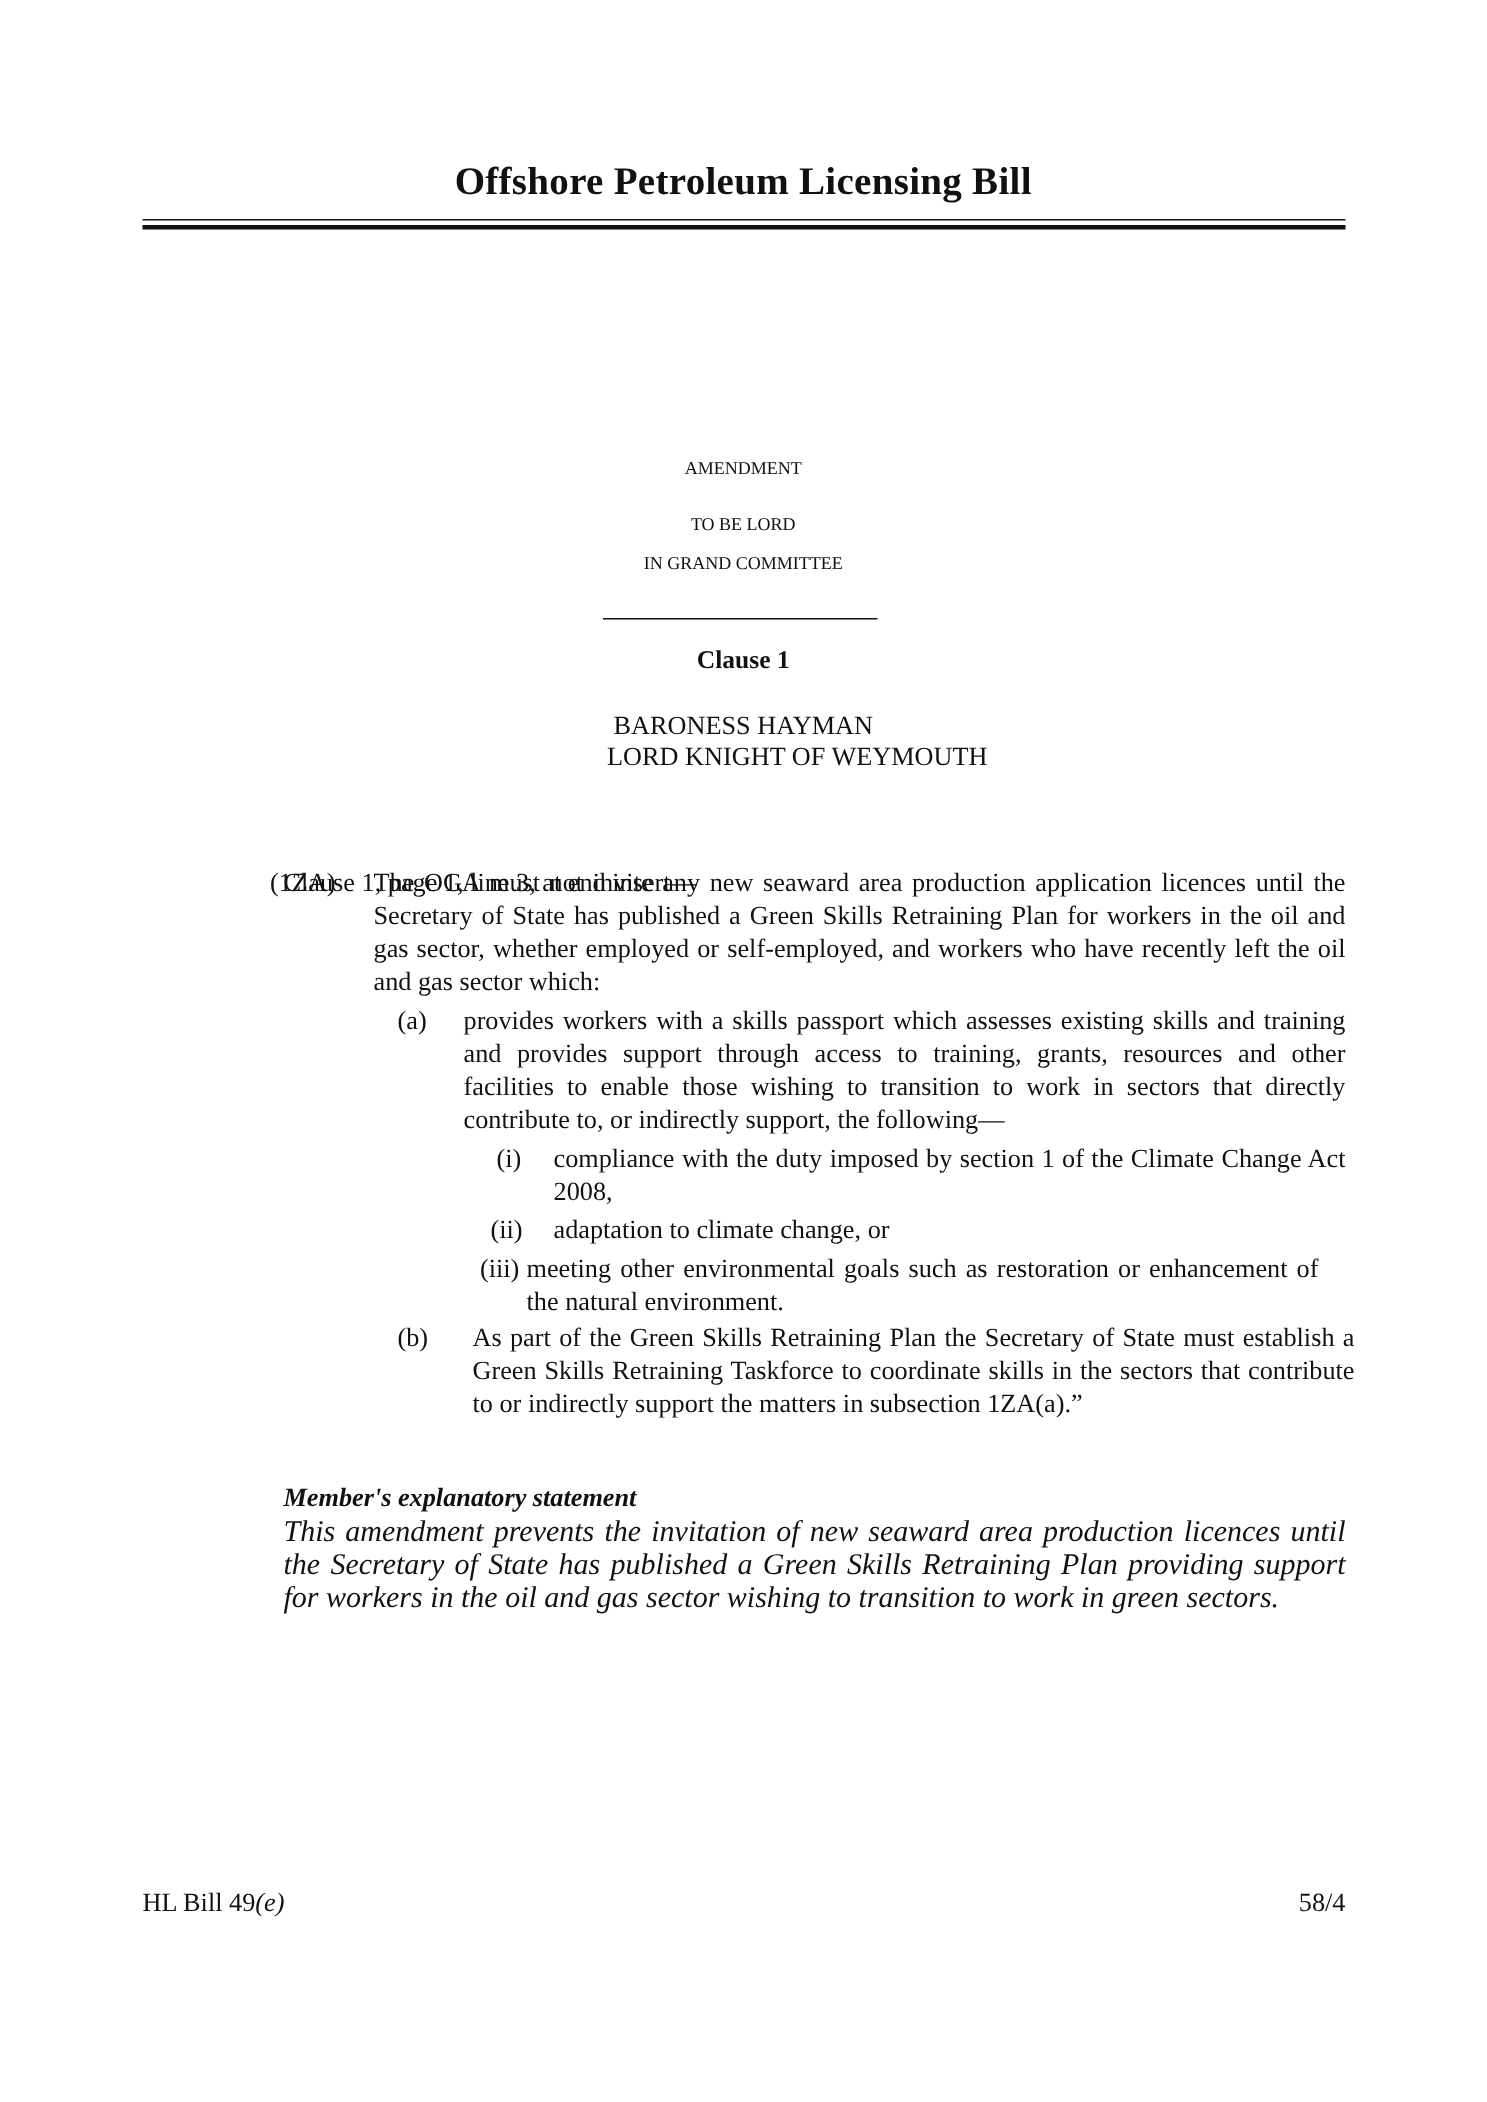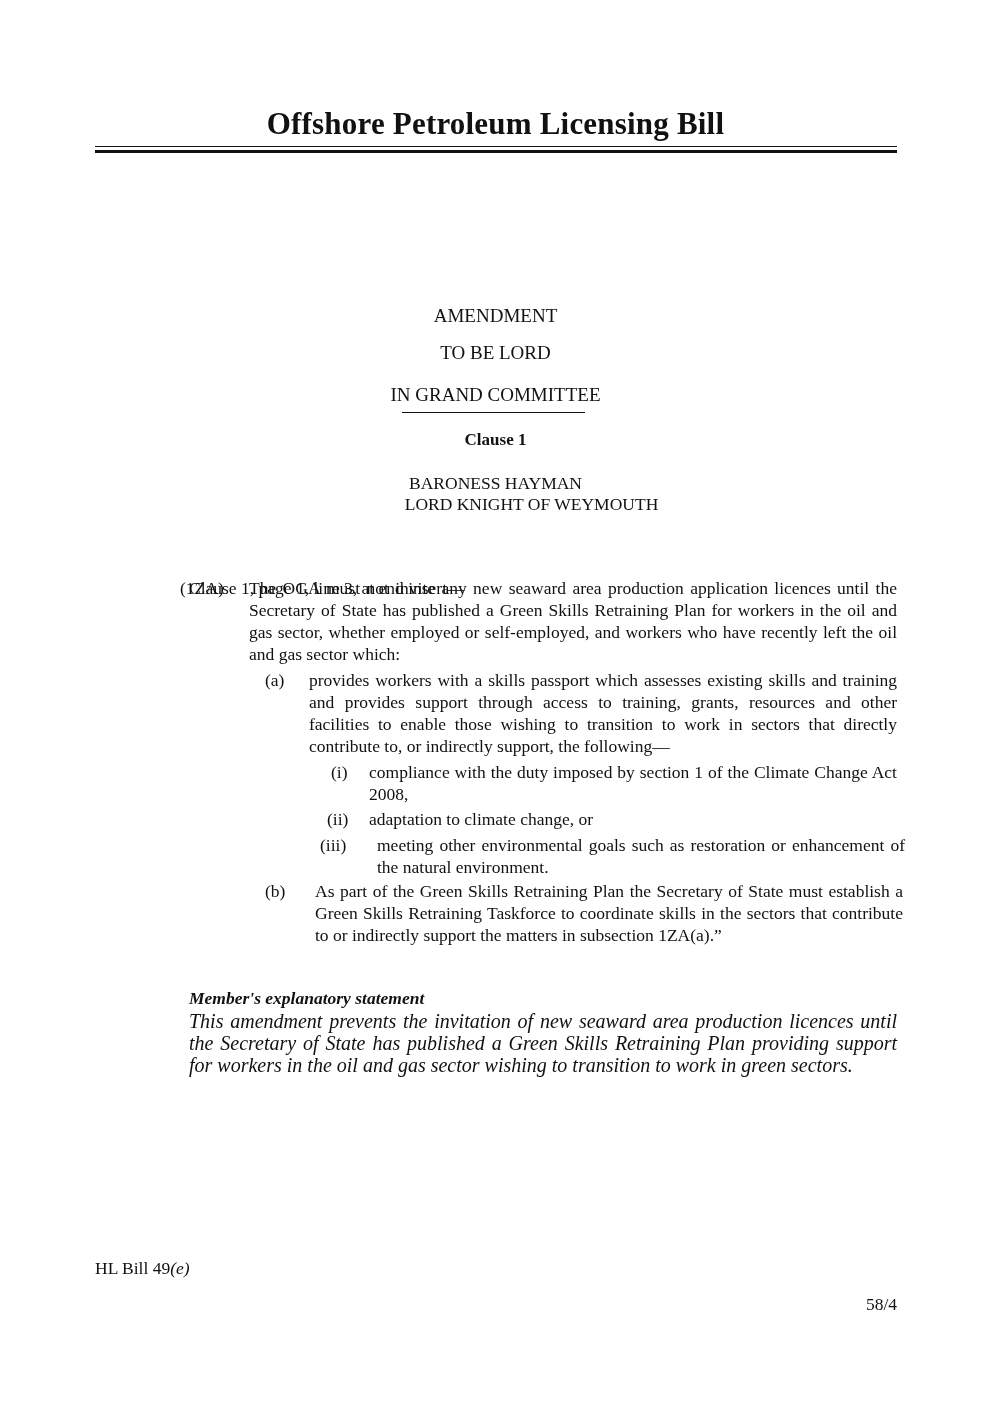--- a/index.html
+++ b/index.html
@@ -3,30 +3,30 @@
   <meta charset="utf-8">
   <style>
     html, body { margin: 0; padding: 0; background: #ffffff; }
     body {
       width: 991px; height: 1401px; position: relative; overflow: hidden;
       font-family: "Liberation Serif", "DejaVu Serif", serif;
       color: #111111;
     }
     .title {
       position: absolute; left: 0; width: 991px; top: 106px;
-      text-align: center; font-size: 31px; font-weight: bold; letter-spacing: 0.2px;
+      text-align: center; font-size: 26px; font-weight: bold; letter-spacing: 0.2px;
     }
     .rule-thin { position: absolute; left: 95px; width: 802px; top: 146px; height: 0; border-top: 1.5px solid #111; }
     .rule-thick { position: absolute; left: 95px; width: 802px; top: 150px; height: 0; border-top: 3px solid #111; }
     .center-line {
-      position: absolute; left: 0; width: 991px; text-align: center; font-size: 19px;
+      position: absolute; left: 0; width: 991px; text-align: center; font-size: 12px;
     }
     .h-amend { top: 305px; }
     .h-moved { top: 342px; }
-    .h-committee { top: 384px; text-align: center; }
+    .h-committee { top: 368px; text-align: center; }
     .small-rule { position: absolute; left: 402px; width: 183px; top: 412px; border-top: 1px solid #111; }
     .h-clause { top: 430px; font-weight: bold; font-size: 17px; }
     .h-member1 { top: 473px; font-size: 17.5px; }
     .h-member2 { top: 494px; font-size: 17.5px; padding-left: 36px; }
 
     .body-text { position: absolute; font-size: 17.5px; line-height: 22px; margin-top: 33px; }
     .intro { left: 189px; top: 544px; }
     .para { position: absolute; text-align: justify; text-align-last: left; font-size: 17.5px; line-height: 22px; }
     .num { position: absolute; font-size: 17.5px; line-height: 22px; }
 
@@ -34,30 +34,30 @@
     .p-1za { left: 249px; top: 577px; width: 648px; }
 
     .n-a { left: 265px; top: 669px; }
     .p-a { left: 309px; top: 669px; width: 588px; }
 
     .n-i { left: 331px; top: 761px; }
     .p-i { left: 369px; top: 761px; width: 528px; }
     .n-ii { left: 327px; top: 808px; }
     .p-ii { left: 369px; top: 808px; width: 528px; }
     .n-iii { left: 320px; top: 834px; }
-    .p-iii { left: 377px; top: 834px; width: 528px; }
+    .p-iii { left: 351px; top: 834px; width: 528px; }
 
     .n-b { left: 265px; top: 880px; }
     .p-b { left: 315px; top: 880px; width: 588px; }
 
     .stmt-heading { position: absolute; left: 189px; top: 988px; font-size: 17.5px; font-style: italic; font-weight: bold; }
     .stmt-body { position: absolute; left: 189px; top: 1010px; width: 708px; font-size: 20px; line-height: 22px; font-style: italic; text-align: justify; text-align-last: left; }
 
     .footer-left { position: absolute; left: 95px; top: 1258px; font-size: 17.5px; }
-    .footer-right { position: absolute; right: 94px; top: 1258px; font-size: 17.5px; margin-top: 36px; }
+    .footer-right { position: absolute; right: 94px; top: 1258px; font-size: 17.5px; }
   </style>
 </head>
 <body>
 
 <div class="title">Offshore Petroleum Licensing Bill</div>
 <div class="rule-thin"></div>
 <div class="rule-thick"></div>
 
 <div class="center-line h-amend">AMENDMENT</div>
 <div class="center-line h-moved">TO BE LORD</div>

